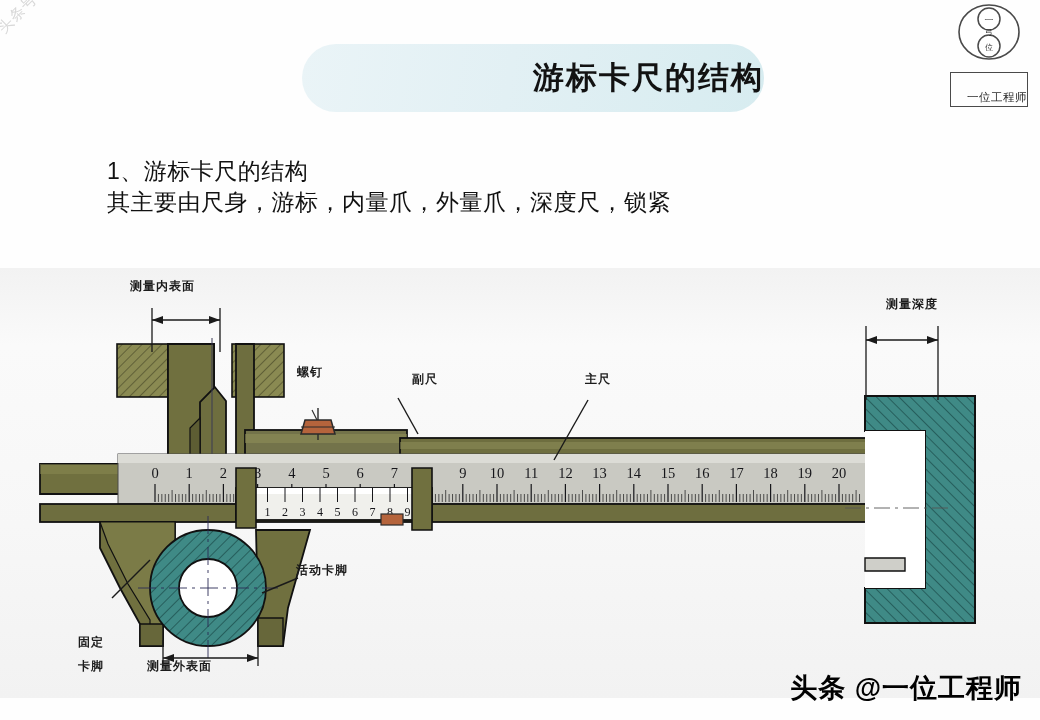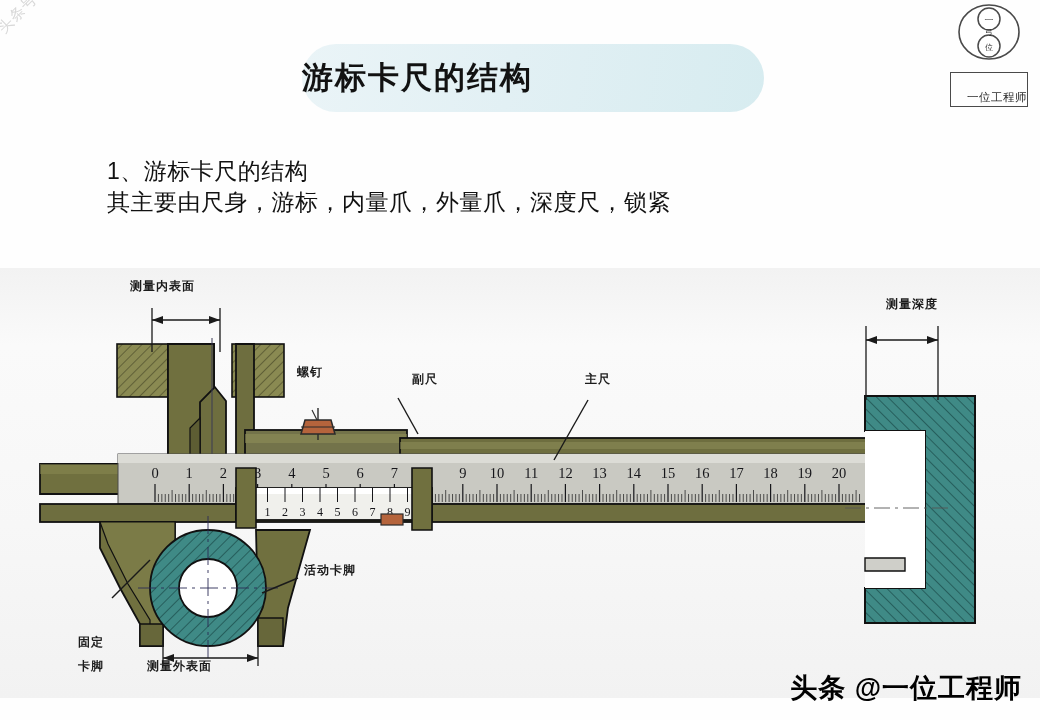--- a/index.html
+++ b/index.html
@@ -31,21 +31,21 @@
     border:1.6px solid #4a4a4a;margin-top:10px;
     font-size:11.5px;text-align:right;color:#2b2b2b;
     padding:18px 0 2px;letter-spacing:0.5px;line-height:1.1;
   }
 
   
   .title-pill{
     position:absolute;left:302px;top:44px;width:462px;height:68px;
     border-radius:34px;
     background:linear-gradient(100deg,#eaf4f7 0%,#e2f0f4 45%,#d7ecf0 100%);
-    display:flex;align-items:center;justify-content:flex-start;
+    display:flex;align-items:center;justify-content:flex-end;
   }
   .title-pill .t{
     font-size:31px;font-weight:bold;color:#121212;letter-spacing:2px;
   }
 
   
   .body-text{
     position:absolute;left:107px;top:156px;width:820px;
     font-size:23px;color:#111;line-height:1.36;letter-spacing:0.5px;
   }
@@ -456,21 +456,21 @@
         <line x1="112" y1="330" x2="150" y2="292"></line>
       </g>
 
     </svg>
 
     <div class="fig-label" style="left:130px;top:12px;">测量内表面</div>
     <div class="fig-label" style="left:297px;top:98px;">螺钉</div>
     <div class="fig-label" style="left:412px;top:105px;font-family:Liberation Serif, serif;">副尺</div>
     <div class="fig-label" style="left:585px;top:105px;">主尺</div>
     <div class="fig-label" style="left:850px;top:30px;margin-left:36px;">测量深度</div>
-    <div class="fig-label" style="left:296px;top:296px;margin-left:8px;">活动卡脚</div>
+    <div class="fig-label" style="left:296px;top:296px;">活动卡脚</div>
     <div class="fig-label" style="left:78px;top:368px;">固定</div>
     <div class="fig-label" style="left:78px;top:392px;">卡脚</div>
     <div class="fig-label" style="left:147px;top:392px;">测量外表面</div>
   </div>
 
   <div class="wm-bottom">头条 @一位工程师</div>
 
 </div>
 
 </body></html>

